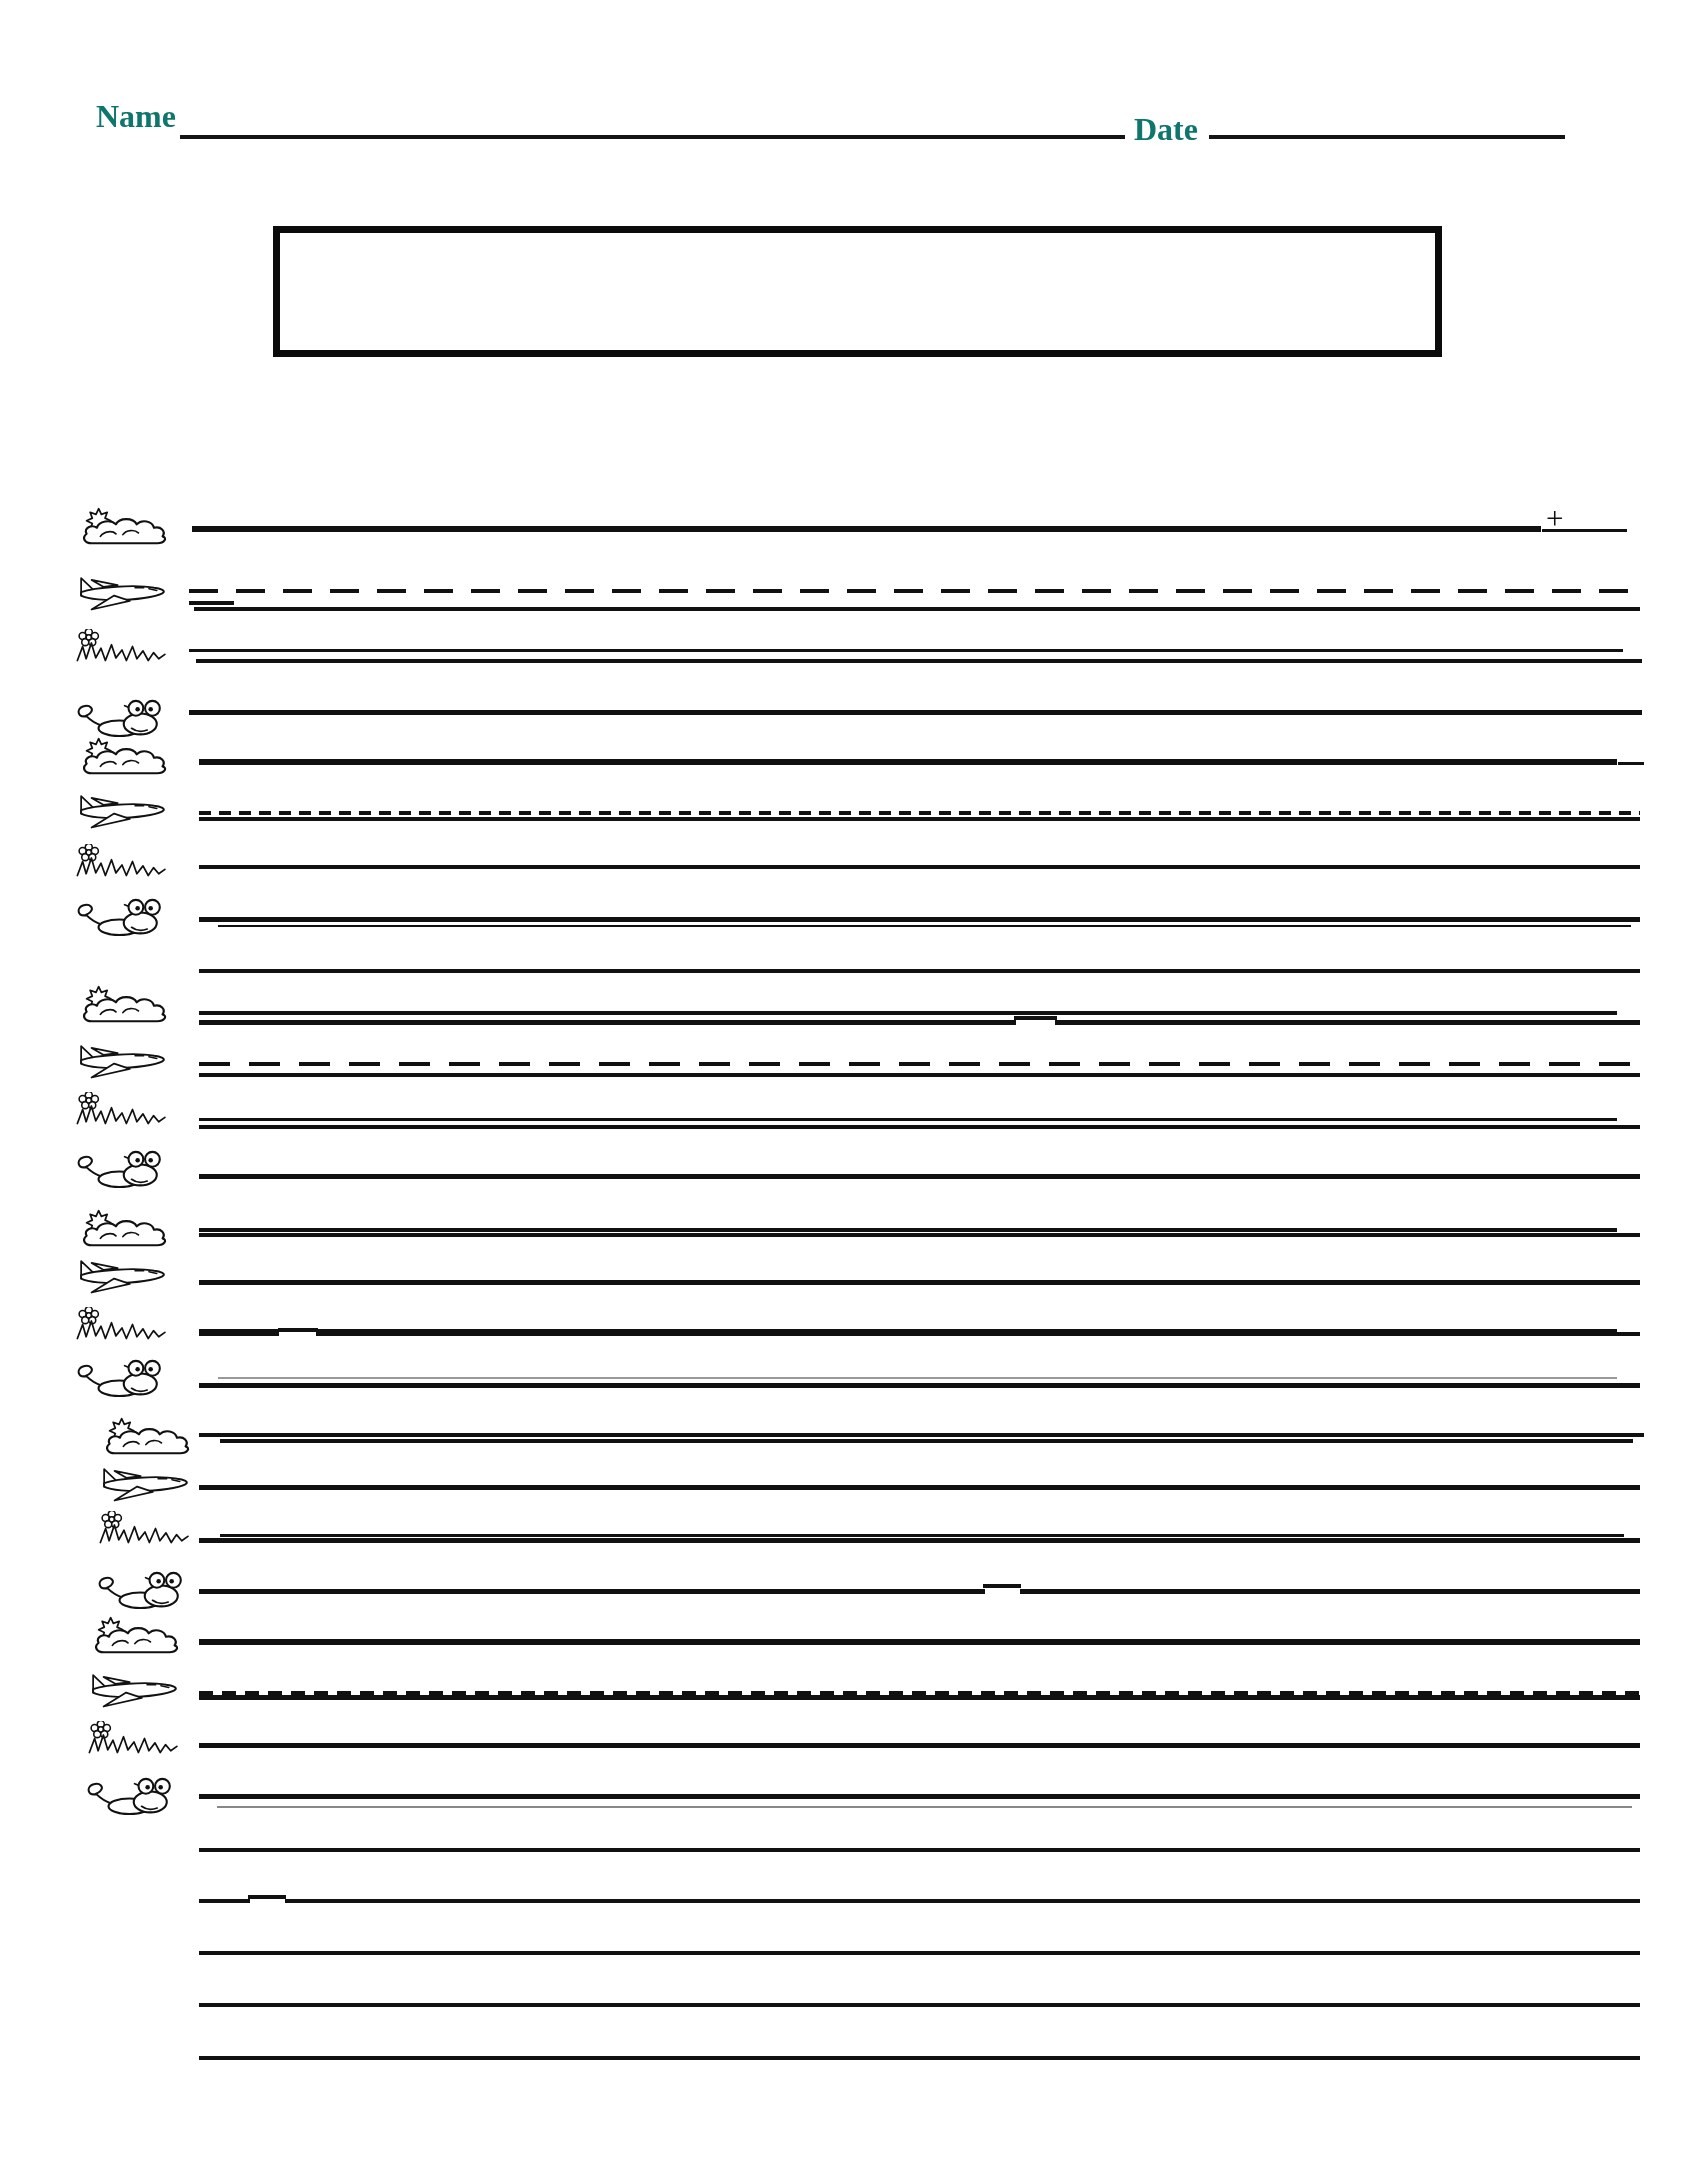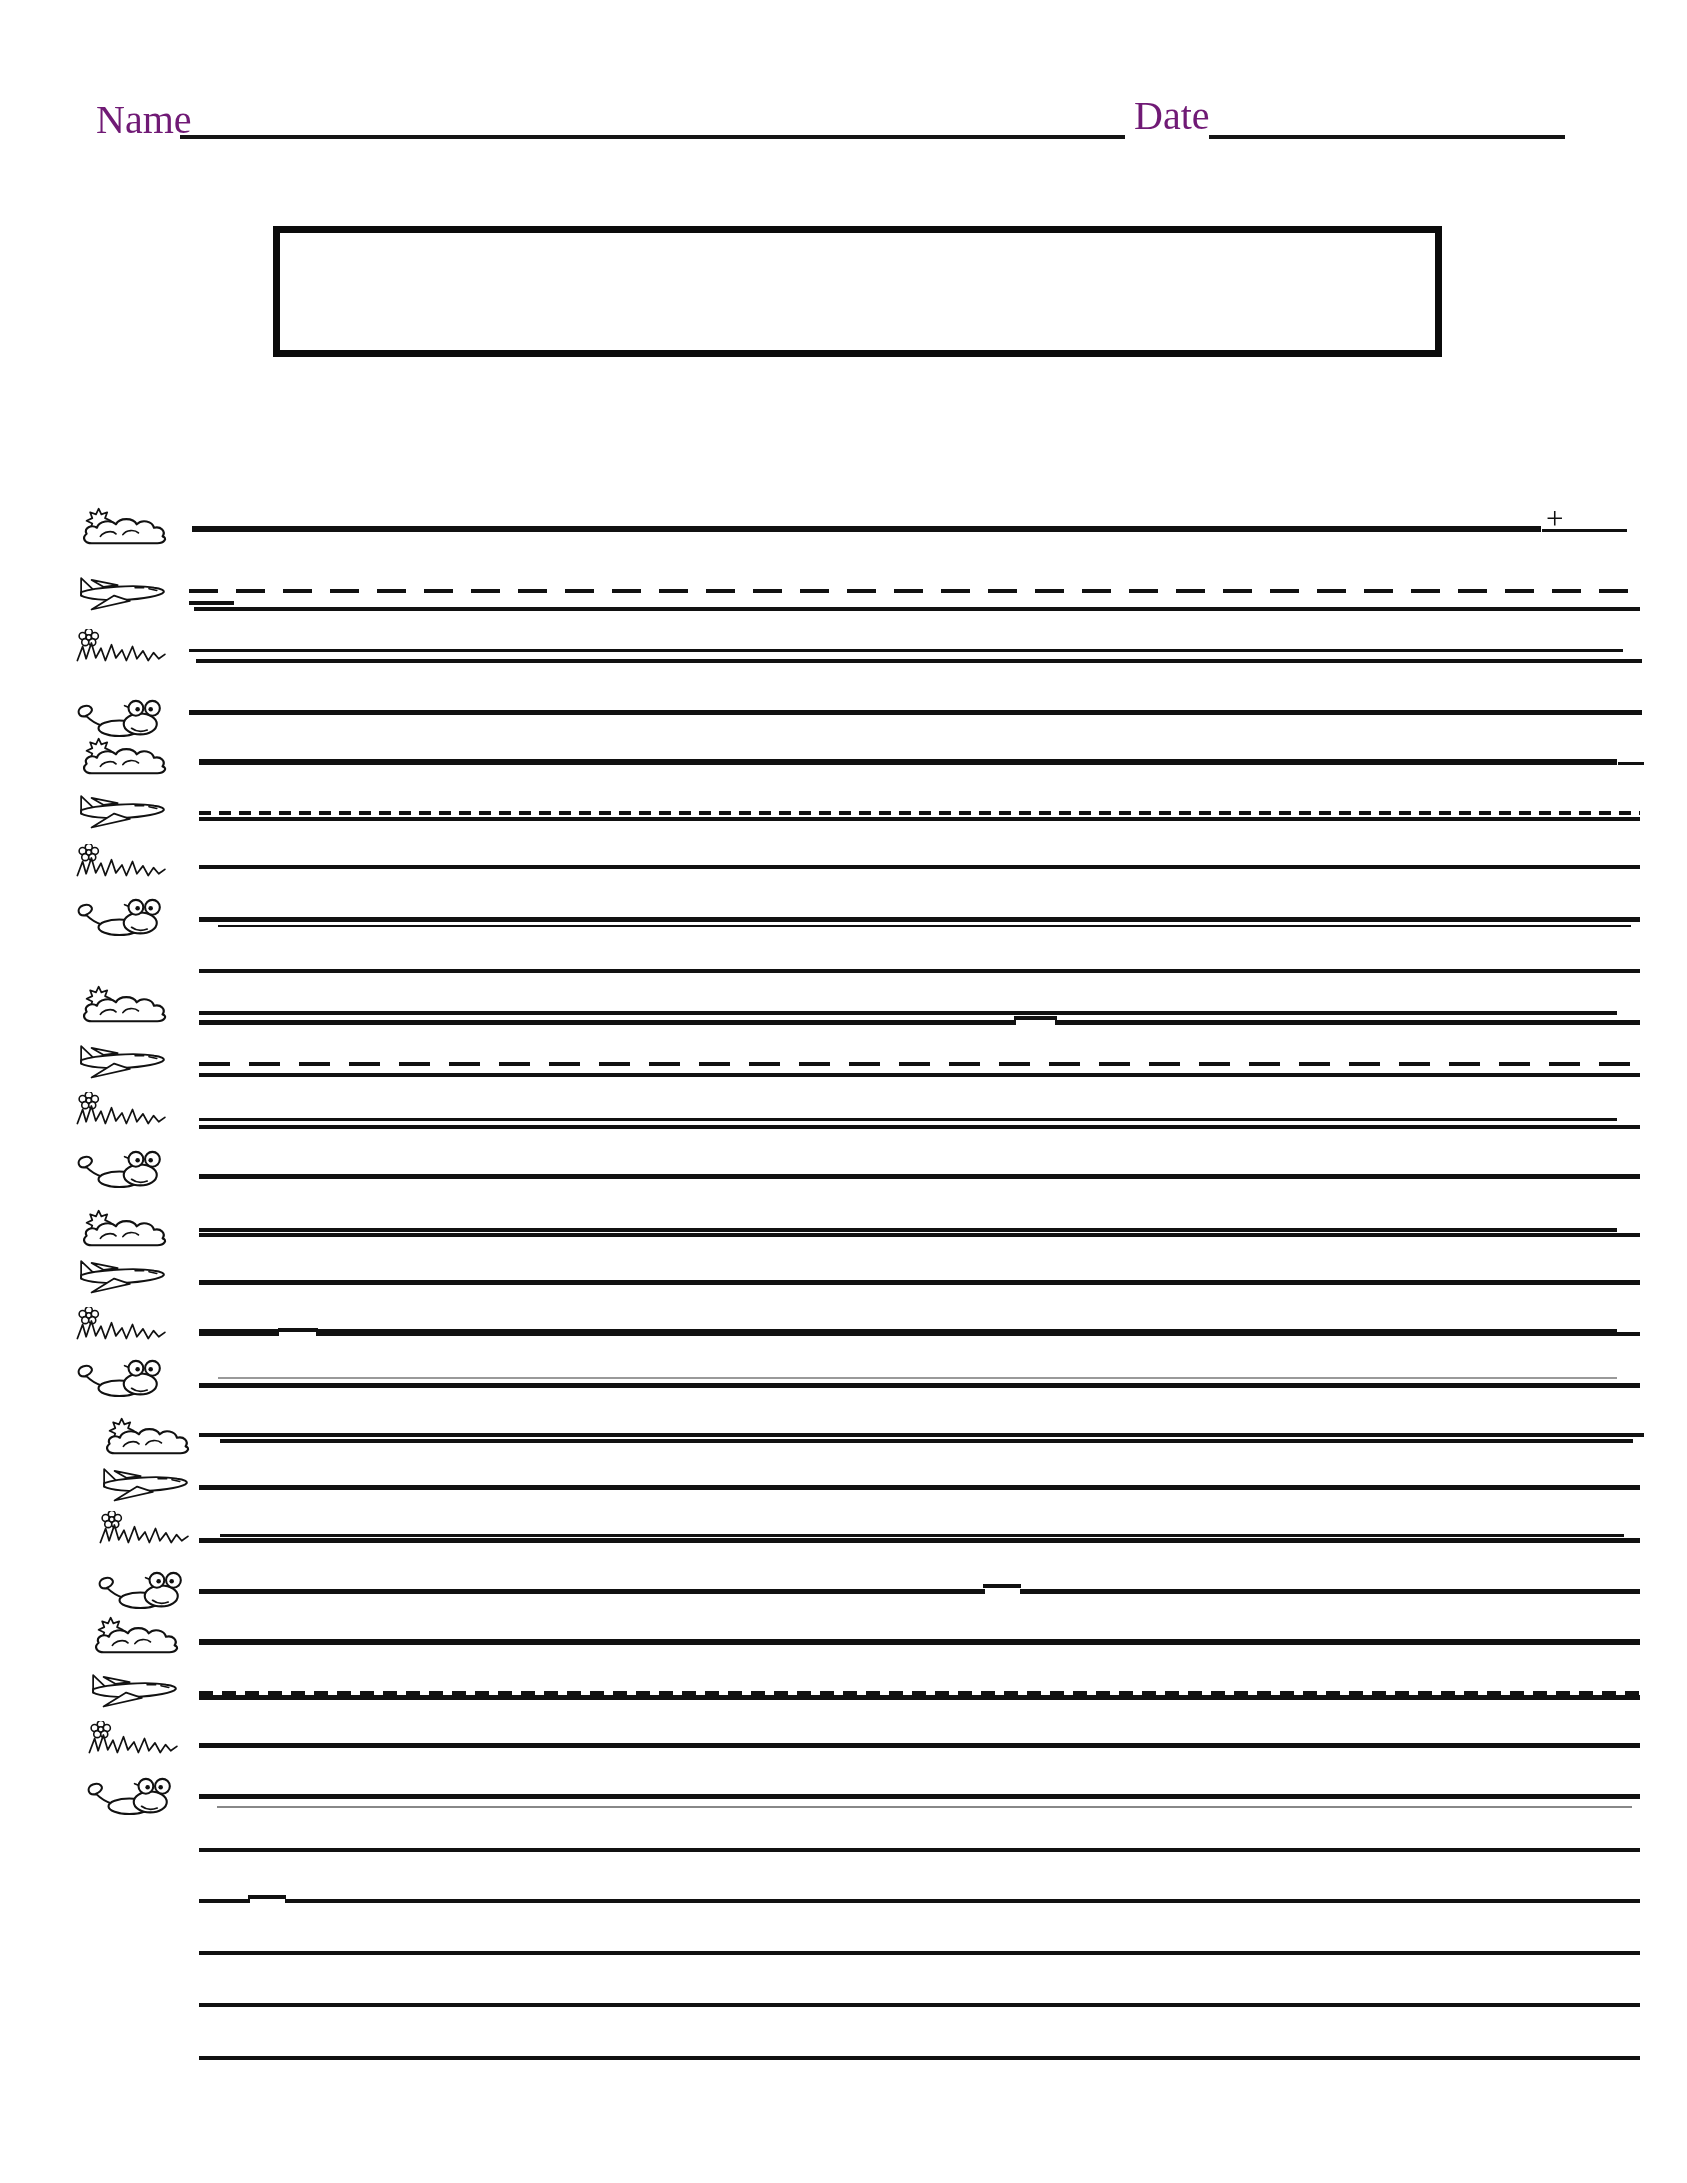--- a/index.html
+++ b/index.html
@@ -1,20 +1,20 @@
 <!DOCTYPE html>
 <html style="font-size:14px"><head>
 <meta charset="utf-8">
 <style>
   html,body{margin:0;padding:0;background:#fff;}
   .page{position:relative;width:1687px;height:2184px;background:#fff;overflow:hidden;
         font-family:"Liberation Serif","DejaVu Serif",serif;color:#111;}
-  .hdr-label{position:absolute;font-size:40px;line-height:1;letter-spacing:0px;color:#701a75;}
+  .hdr-label{position:absolute;font-size:32px;line-height:1;letter-spacing:0px;color:#0f766e;font-weight:bold;}
   #name-label{left:96px;top:100px;}
-  #date-label{left:1134px;top:96px;}
+  #date-label{left:1134px;top:113px;}
   .fill-line{position:absolute;background:#151515;}
   #title-box{position:absolute;background:#fff;box-sizing:border-box;border:7.9px solid #0b0b0b;}
   #plus-marker{position:absolute;font-size:31px;line-height:1;font-family:"Liberation Serif",serif;color:#111;}
   .line{position:absolute;}
   .step-cover{position:absolute;background:#fff;}
   .step-seg{position:absolute;background:#111;}
   .icon{position:absolute;}
   .icon svg{display:block;width:100%;height:100%;}
 </style>
 </head>

